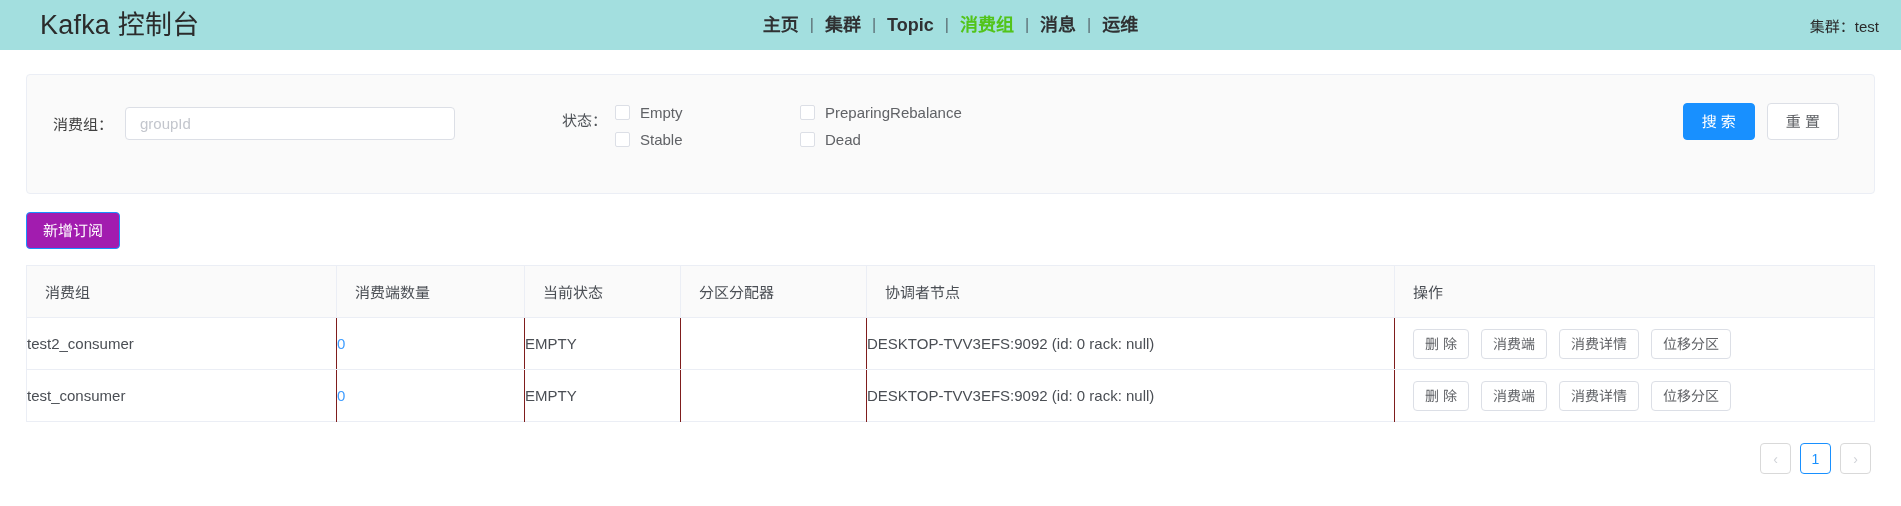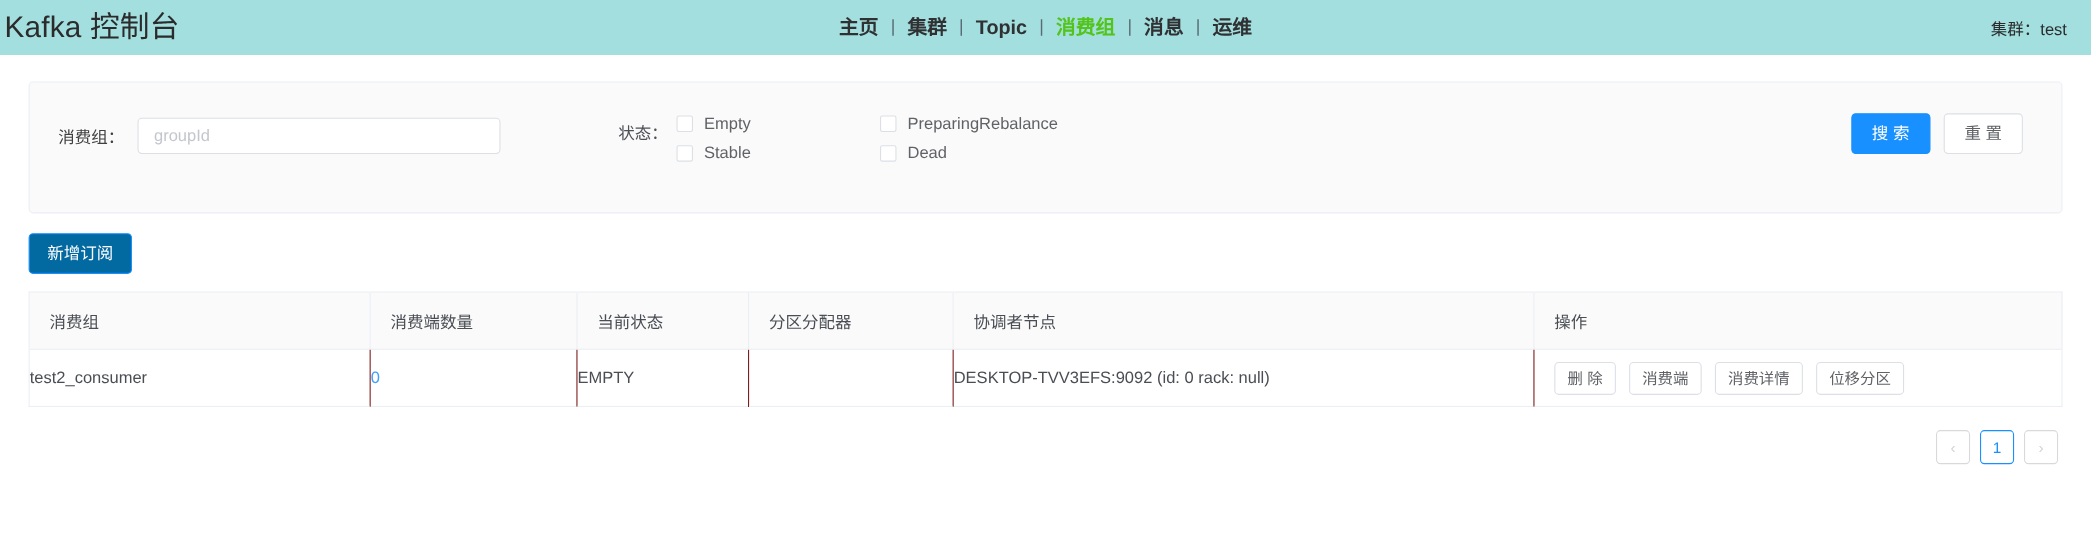--- a/index.html
+++ b/index.html
@@ -17,21 +17,21 @@
     -webkit-font-smoothing: antialiased;
   }
 
   
   .app-header {
     height: 50px;
     background: #a3dfdf;
     display: flex;
     align-items: center;
     position: relative;
-    padding: 0 4px;
+    padding: 0 40px;
   }
   .brand-title {
     font-size: 27px;
     font-weight: 400;
     color: #2b2b2b;
     letter-spacing: 0.2px;
     white-space: nowrap;
     line-height: 1;
   }
   .main-nav {
@@ -173,21 +173,21 @@
     background: #ffffff;
     border: 1px solid #dcdfe6;
     color: #606266;
     padding: 10px 18px;
     margin-left: 12px;
   }
 
   
   .toolbar { margin-top: 18px; }
   .btn-add {
-    background: #0369a1;
+    background: #a21caf;
     border: 1px solid #1890ff;
     color: #ffffff;
     font-size: 15px;
     padding: 10px 16px;
     border-radius: 4px;
     cursor: pointer;
     font-family: inherit;
     line-height: 1;
   }
 
@@ -380,20 +380,37 @@
         <td class="ops-cell">
           <div class="op-buttons">
             <button class="btn-op">删 除</button>
             <button class="btn-op">消费端</button>
             <button class="btn-op">消费详情</button>
             <button class="btn-op">位移分区</button>
           </div>
         </td>
       </tr>
 
+      <tr>
+        <td>test_consumer</td>
+        <td>
+          <a class="link-num">0</a>
+        </td>
+        <td>EMPTY</td>
+        <td></td>
+        <td>DESKTOP-TVV3EFS:9092 (id: 0 rack: null)</td>
+        <td class="ops-cell">
+          <div class="op-buttons">
+            <button class="btn-op">删 除</button>
+            <button class="btn-op">消费端</button>
+            <button class="btn-op">消费详情</button>
+            <button class="btn-op">位移分区</button>
+          </div>
+        </td>
+      </tr>
 
     </tbody>
   </table>
 
   <div class="pagination">
     <div class="pg-btn disabled">‹</div>
     <div class="pg-btn active">1</div>
     <div class="pg-btn disabled">›</div>
   </div>
 

